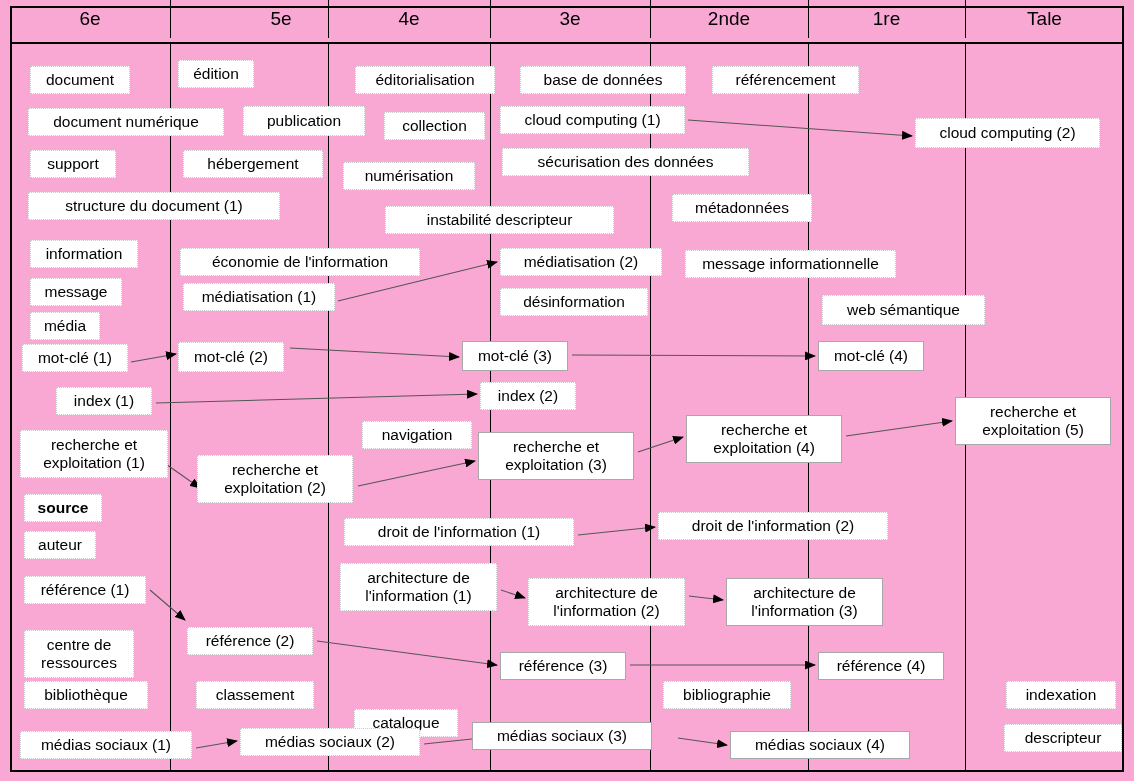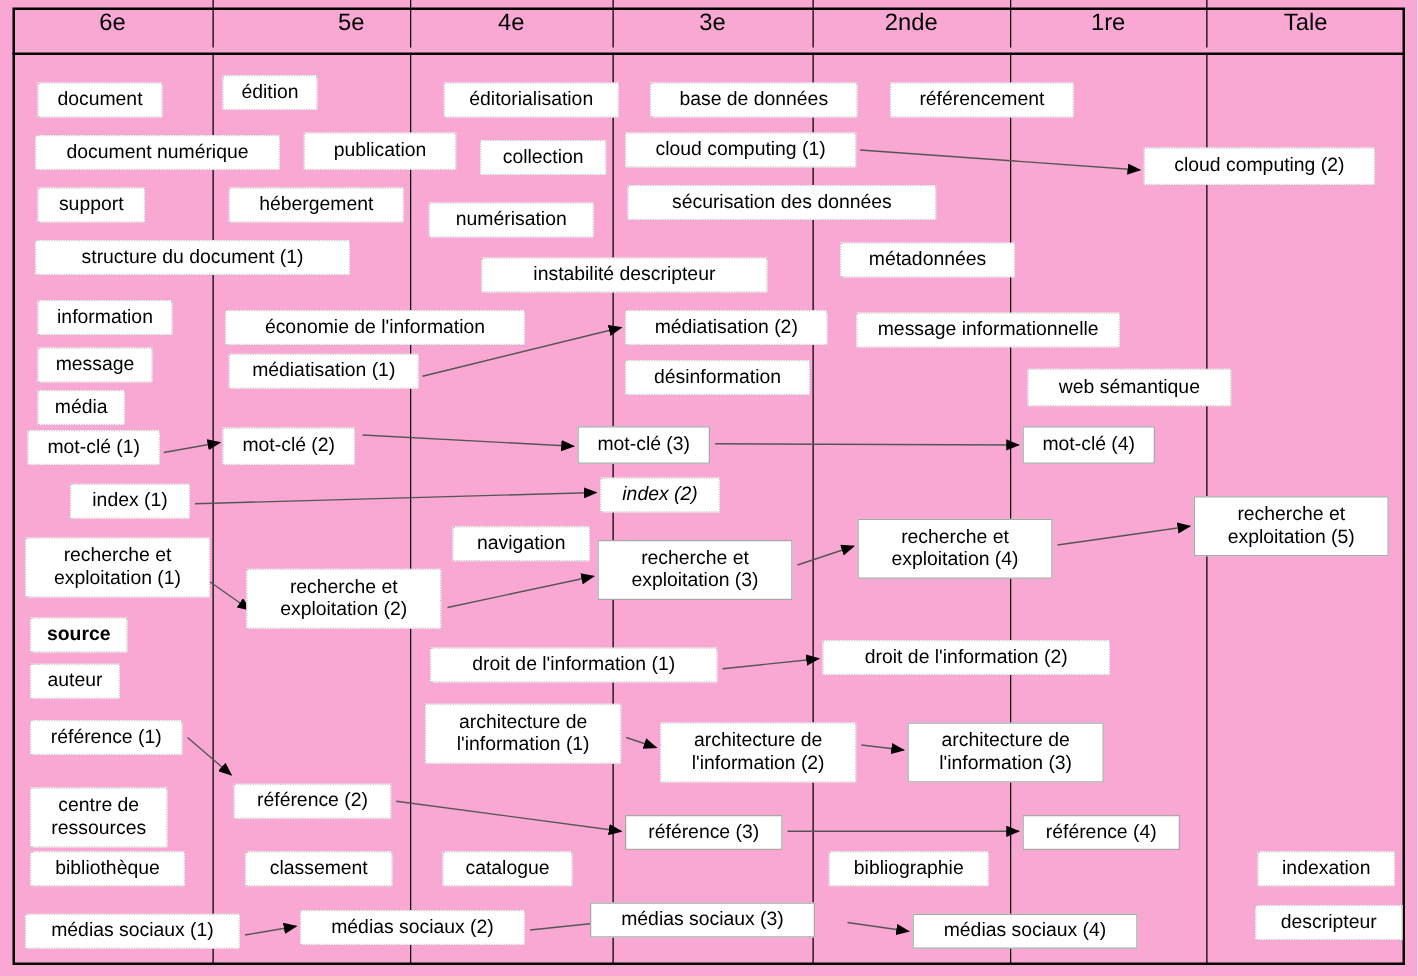--- a/index.html
+++ b/index.html
@@ -159,21 +159,21 @@
       <div class="node dotted" style="left: 30px; top: 278px; width: 92px; height: 28px;">message</div>
       <div class="node dotted" style="left: 183px; top: 283px; width: 152px; height: 28px; text-align: center;">médiatisation (1)</div>
       <div class="node dotted" style="left: 500px; top: 288px; width: 148px; height: 28px;">désinformation</div>
       <div class="node dotted" style="left: 822px; top: 295px; width: 163px; height: 30px; text-align: center;">web sémantique</div>
       <div class="node dotted" style="left: 30px; top: 312px; width: 70px; height: 28px;">média</div>
       <div class="node dotted" style="left: 22px; top: 344px; width: 106px; height: 28px;">mot-clé (1)</div>
       <div class="node dotted" style="left: 178px; top: 342px; width: 106px; height: 30px;">mot-clé (2)</div>
       <div class="node solid" style="left: 462px; top: 341px; width: 106px; height: 30px;">mot-clé (3)</div>
       <div class="node solid" style="left: 818px; top: 341px; width: 106px; height: 30px;">mot-clé (4)</div>
       <div class="node dotted" style="left: 56px; top: 387px; width: 96px; height: 28px;">index (1)</div>
-      <div class="node dotted" style="left: 480px; top: 382px; width: 96px; height: 28px; font-style: italic;">index (2)</div>
+      <div class="node dotted" style="left: 480px; top: 382px; width: 96px; height: 28px;">index (2)</div>
       <div class="node dotted" style="left: 20px; top: 430px; width: 148px; height: 48px;">recherche et
 exploitation (1)</div>
       <div class="node dotted" style="left: 362px; top: 421px; width: 110px; height: 28px;">navigation</div>
       <div class="node dotted" style="left: 197px; top: 455px; width: 156px; height: 48px;">recherche et
 exploitation (2)</div>
       <div class="node solid" style="left: 478px; top: 432px; width: 156px; height: 48px;">recherche et
 exploitation (3)</div>
       <div class="node solid" style="left: 686px; top: 415px; width: 156px; height: 48px;">recherche et
 exploitation (4)</div>
       <div class="node solid" style="left: 955px; top: 397px; width: 156px; height: 48px;">recherche et
@@ -189,21 +189,21 @@
 l'information (2)</div>
       <div class="node solid" style="left: 726px; top: 578px; width: 157px; height: 48px;">architecture de
 l'information (3)</div>
       <div class="node dotted" style="left: 24px; top: 630px; width: 110px; height: 48px;">centre de
 ressources</div>
       <div class="node dotted" style="left: 187px; top: 627px; width: 126px; height: 28px;">référence (2)</div>
       <div class="node solid" style="left: 500px; top: 652px; width: 126px; height: 28px;">référence (3)</div>
       <div class="node solid" style="left: 818px; top: 652px; width: 126px; height: 28px;">référence (4)</div>
       <div class="node dotted" style="left: 24px; top: 681px; width: 124px; height: 28px;">bibliothèque</div>
       <div class="node dotted" style="left: 196px; top: 681px; width: 118px; height: 28px;">classement</div>
-      <div class="node dotted" style="left: 354px; top: 681px; width: 104px; height: 28px;">catalogue</div>
+      <div class="node dotted" style="left: 354px; top: 709px; width: 104px; height: 28px;">catalogue</div>
       <div class="node dotted" style="left: 663px; top: 681px; width: 128px; height: 28px;">bibliographie</div>
       <div class="node dotted" style="left: 1006px; top: 681px; width: 110px; height: 28px;">indexation</div>
       <div class="node dotted" style="left: 20px; top: 731px; width: 172px; height: 28px;">médias sociaux (1)</div>
       <div class="node dotted" style="left: 240px; top: 728px; width: 180px; height: 28px;">médias sociaux (2)</div>
       <div class="node solid" style="left: 472px; top: 722px; width: 180px; height: 28px;">médias sociaux (3)</div>
       <div class="node solid" style="left: 730px; top: 731px; width: 180px; height: 28px;">médias sociaux (4)</div>
       <div class="node dotted" style="left: 1004px; top: 724px; width: 118px; height: 28px;">descripteur</div>
     </div>
 
 </div>

